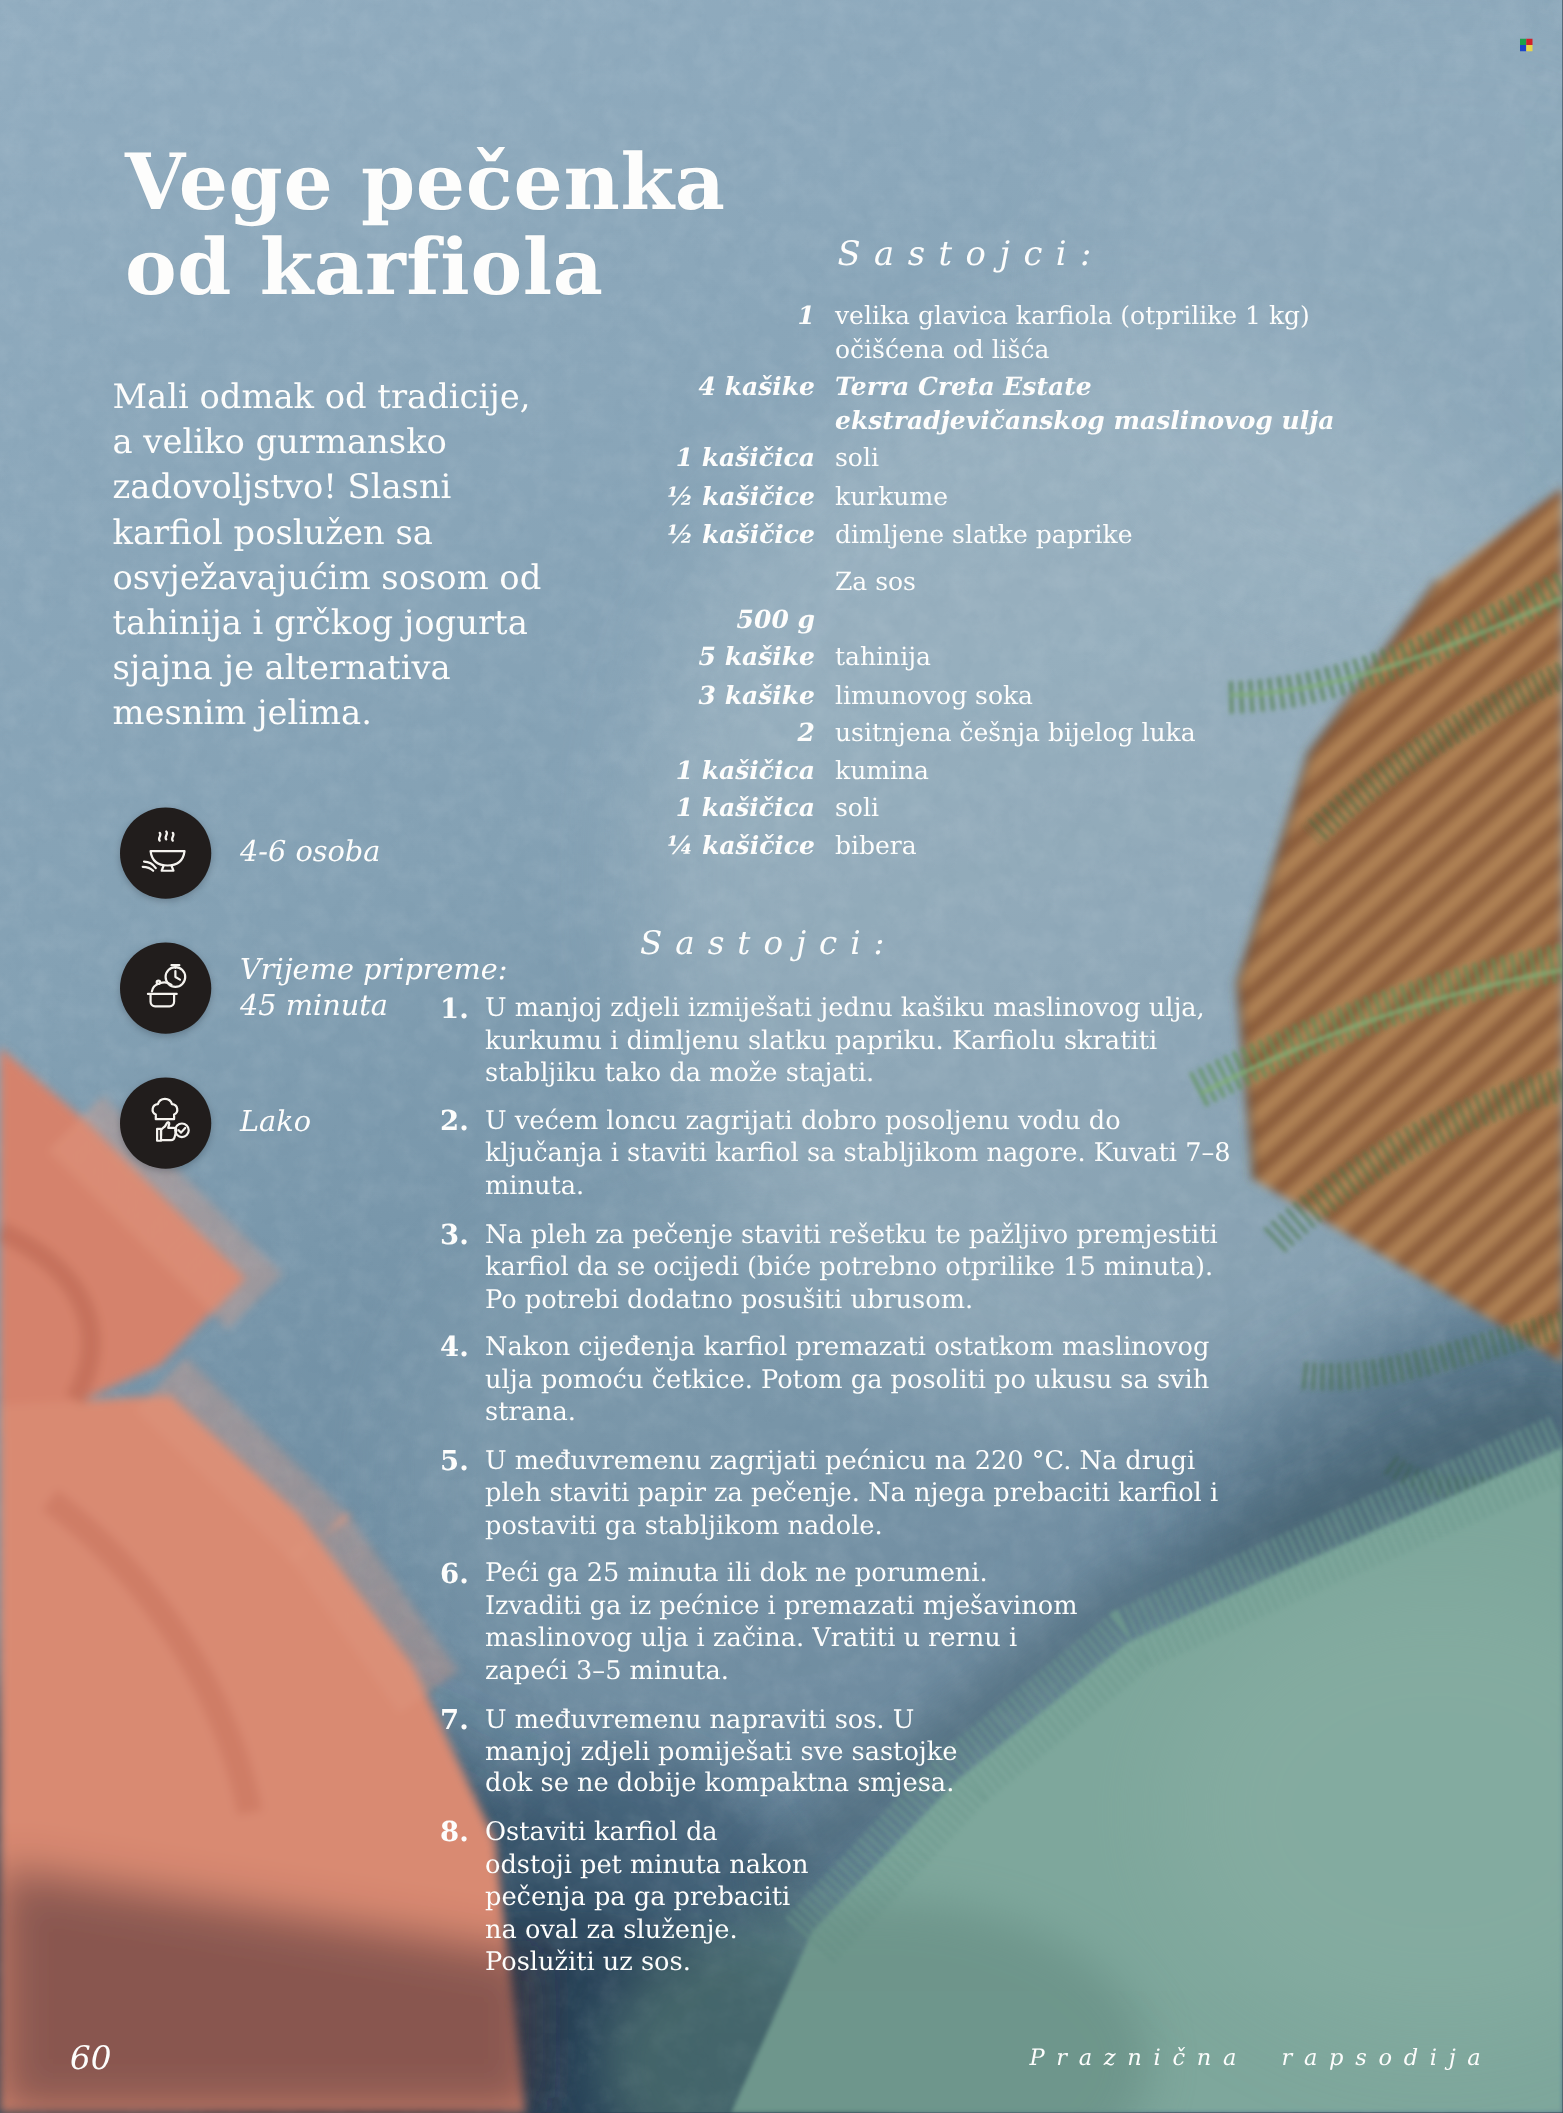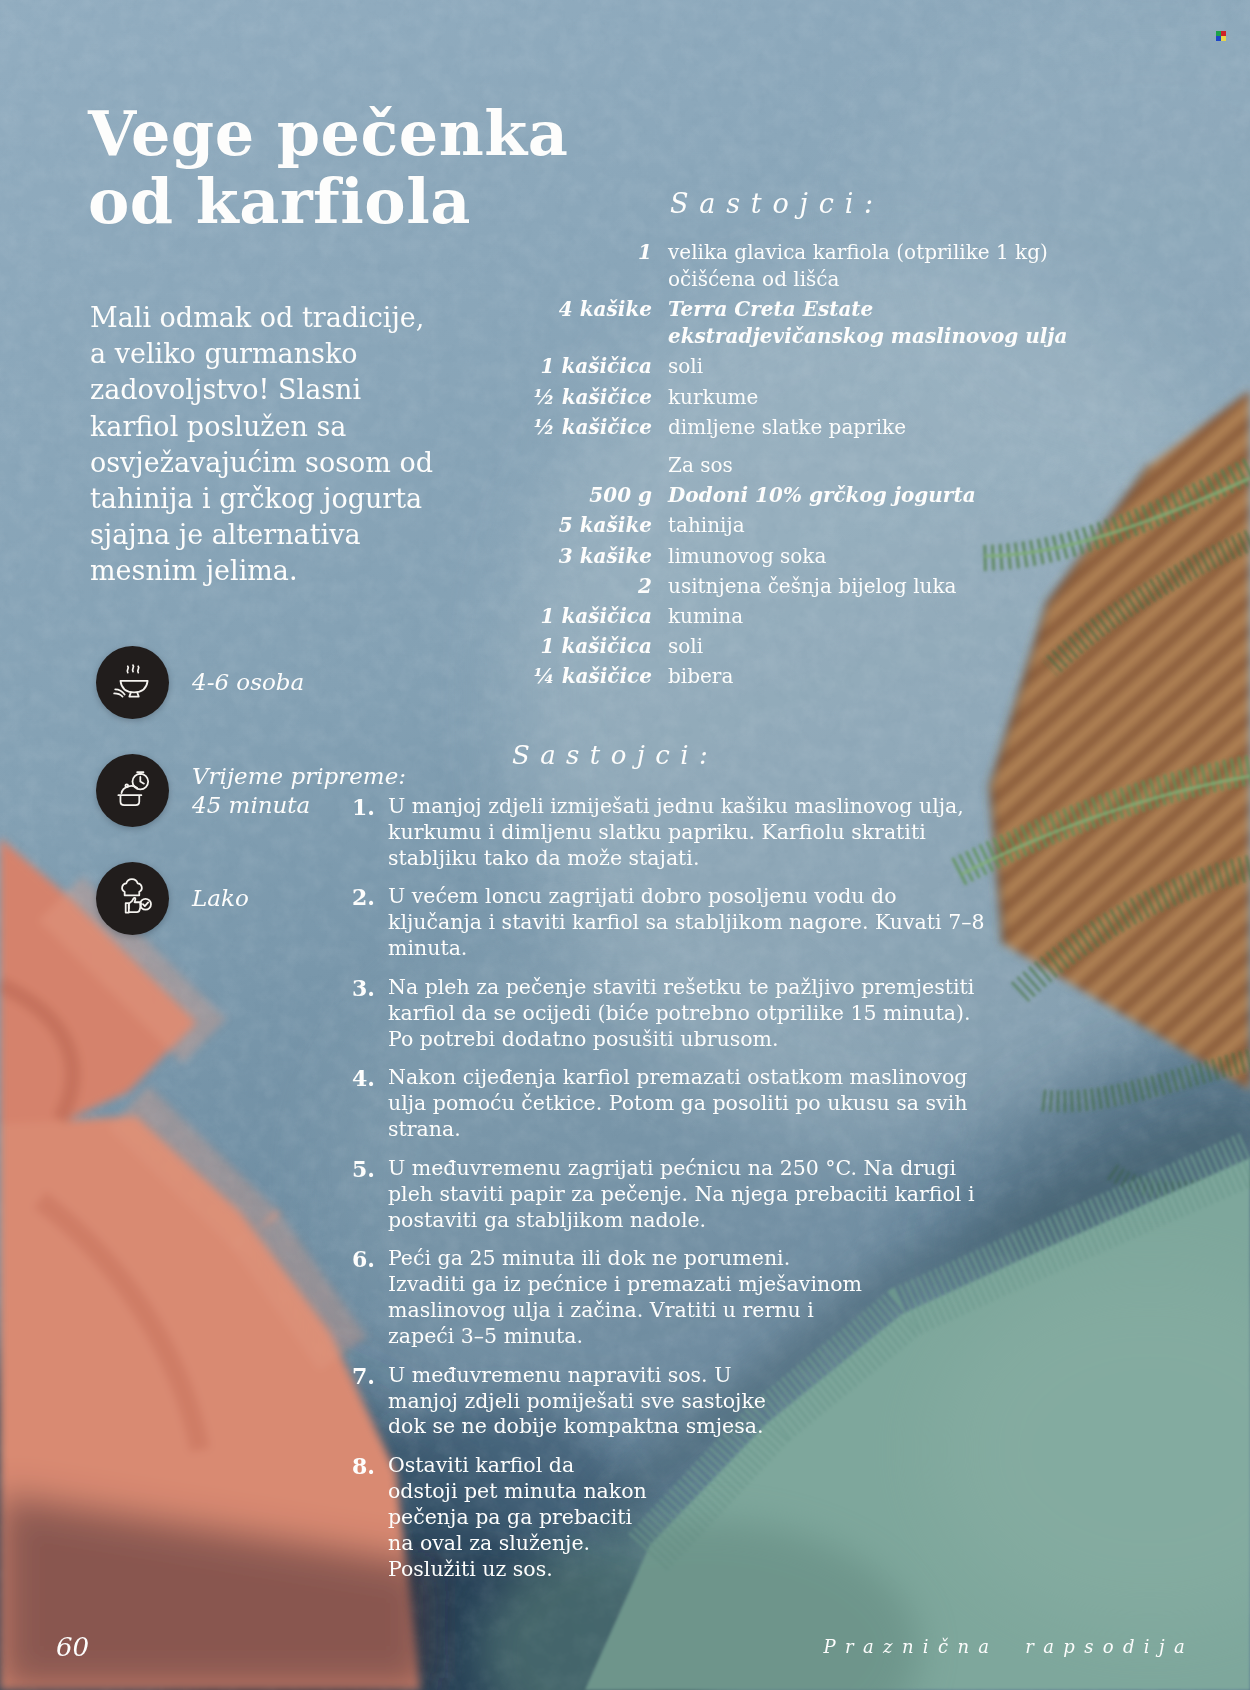--- a/index.html
+++ b/index.html
@@ -4,21 +4,21 @@
 <style>
   html,body{margin:0;padding:0;background:#3a4a58;}
   .page{position:relative;width:1250px;height:1690px;overflow:hidden;
         font-family:"DejaVu Serif", "Liberation Serif", serif;color:#fdfdfc;}
   .bg{position:absolute;left:0;top:0;width:1250px;height:1690px;display:block;}
 
   .reg-mark{position:absolute;left:1216px;top:31px;width:10px;height:10px;
             display:grid;grid-template-columns:5px 5px;grid-template-rows:5px 5px;}
   .reg-mark i{display:block;width:5px;height:5px;}
 
-  .title{position:absolute;left:88px;top:100px;margin:0;font-size:62px;font-weight:bold;
+  .title{position:absolute;left:88px;top:100px;margin:12px;font-size:62px;font-weight:bold;
          line-height:1.1;letter-spacing:0.5px;text-shadow:0 0 1px rgba(0,0,0,.08);}
   .title span{display:block;}
 
   .intro{position:absolute;left:90px;top:300px;width:345px;margin:0;
          font-size:27px;line-height:1.34;}
 
   .info{position:absolute;left:96px;top:646px;}
   .info-row{display:flex;align-items:center;gap:23px;margin-bottom:35px;}
   .info-circle{width:73px;height:73px;border-radius:50%;background:#211d1c;
                flex:0 0 auto;display:flex;align-items:center;justify-content:center;
@@ -207,21 +207,20 @@
     <div class="ing-row">
       <span class="ing-amt">½ kašičice</span>
       <span class="ing-txt">dimljene slatke paprike</span>
     </div>
     <div class="ing-row subhead">
       <span class="ing-amt"></span>
       <span class="ing-txt">Za sos</span>
     </div>
     <div class="ing-row brand">
       <span class="ing-amt">500 g</span>
-      <span class="ing-txt">Dodoni 10% grčkog jogurta</span>
     </div>
     <div class="ing-row">
       <span class="ing-amt">5 kašike</span>
       <span class="ing-txt">tahinija</span>
     </div>
     <div class="ing-row">
       <span class="ing-amt">3 kašike</span>
       <span class="ing-txt">limunovog soka</span>
     </div>
     <div class="ing-row">
@@ -256,21 +255,21 @@
       <li>
         <span class="step-num">3.</span>
         <span class="step-txt">Na pleh za pečenje staviti rešetku te pažljivo premjestiti karfiol da se ocijedi (biće potrebno otprilike 15 minuta). Po potrebi dodatno posušiti ubrusom.</span>
       </li>
       <li>
         <span class="step-num">4.</span>
         <span class="step-txt">Nakon cijeđenja karfiol premazati ostatkom maslinovog ulja pomoću četkice. Potom ga posoliti po ukusu sa svih strana.</span>
       </li>
       <li>
         <span class="step-num">5.</span>
-        <span class="step-txt">U međuvremenu zagrijati pećnicu na 250 °C. Na drugi pleh staviti papir za pečenje. Na njega prebaciti karfiol i postaviti ga stabljikom nadole.</span>
+        <span class="step-txt">U međuvremenu zagrijati pećnicu na 220 °C. Na drugi pleh staviti papir za pečenje. Na njega prebaciti karfiol i postaviti ga stabljikom nadole.</span>
       </li>
       <li>
         <span class="step-num">6.</span>
         <span class="step-txt">Peći ga 25 minuta ili dok ne porumeni. Izvaditi ga iz pećnice i premazati mješavinom maslinovog ulja i začina. Vratiti u rernu i zapeći 3–5 minuta.</span>
       </li>
       <li>
         <span class="step-num">7.</span>
         <span class="step-txt">U međuvremenu napraviti sos. U manjoj zdjeli pomiješati sve sastojke dok se ne dobije kompaktna smjesa.</span>
       </li>
       <li>

